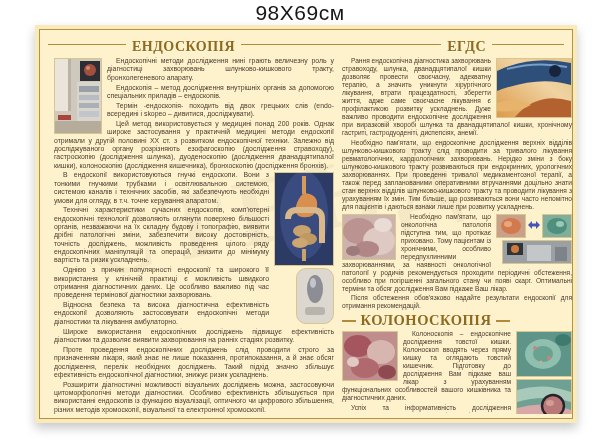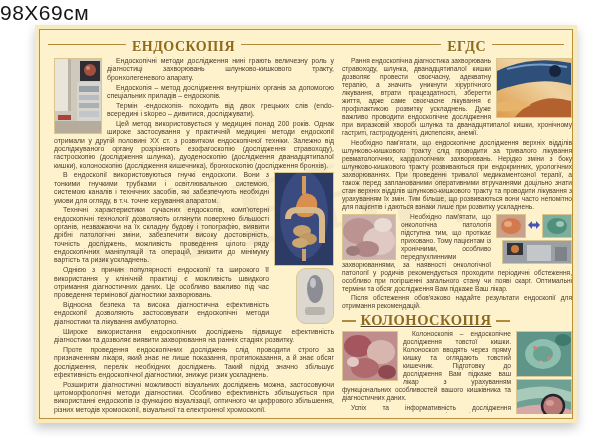--- a/index.html
+++ b/index.html
@@ -1,21 +1,21 @@
 <!DOCTYPE html>
 <html><head>
 <meta charset="utf-8">
 <style>
   html,body{margin:0;padding:0;}
   body{
     width:600px;height:442px;position:relative;overflow:hidden;
     background:#ffffff;font-family:"Liberation Sans",sans-serif;
   }
   .size-title{
-    position:absolute;top:1px;left:0;width:100%;
+    position:absolute;top:1px;left:0;width:100%;text-align:center;
     font-size:21px;color:#161616;letter-spacing:0.5px;
   }
   .poster{
     position:absolute;left:35px;top:25px;width:542px;height:398px;
     box-sizing:border-box;background:#f7eabc;padding:4px;
     box-shadow:0 5px 10px rgba(0,0,0,0.22);
   }
   .poster-inner{
     position:relative;width:100%;height:100%;box-sizing:border-box;
     border:1px solid #b9913c;background:#fdf2cc;overflow:hidden;
@@ -46,21 +46,20 @@
   .col p{margin:0 0 1.5px;text-indent:9px;}
   .fl{float:left;margin:1px 5px 1px 0;}
   .fr{float:right;margin:1px 0 2px 5px;}
   .stack{display:flex;flex-direction:column;gap:2px;align-items:flex-end;}
   .photo{display:block;border:1px solid #d9c68e;background:#ccc;}
   .photo svg{display:block;}
   .compare-row{display:flex;align-items:center;gap:2px;}
   .colono-header{
     display:flex;align-items:center;justify-content:space-between;gap:5px;
     margin:3px 62px 2px 0;
-    text-decoration:underline;
   }
   .dash{width:15px;height:2px;background:#b28a38;}
   .colono-heading{font-size:14.5px;}
   .capsule-wrap{border-radius:10px;overflow:hidden;border:1px solid #d9c68e;}
 </style>
 </head>
 <body>
 
 <div class="size-title">98Х69см</div>
 

